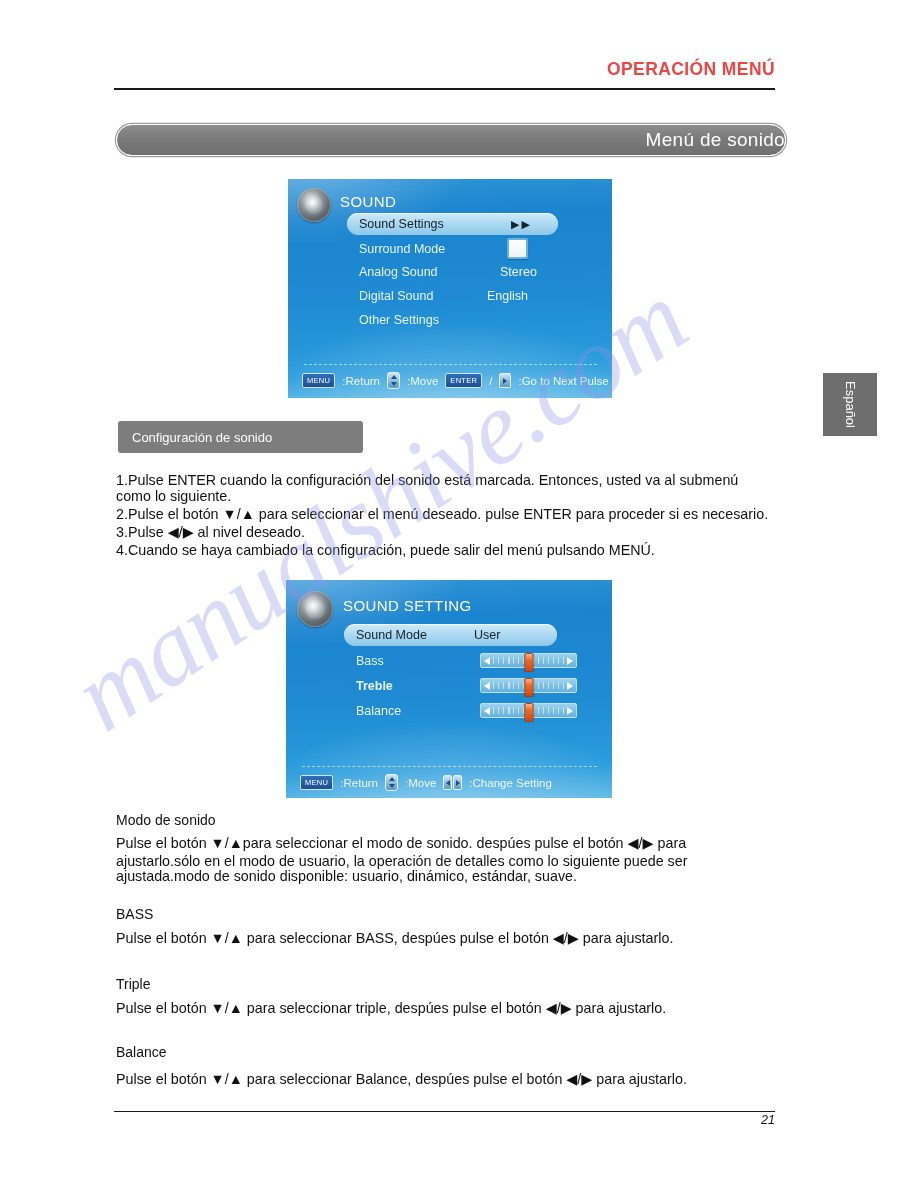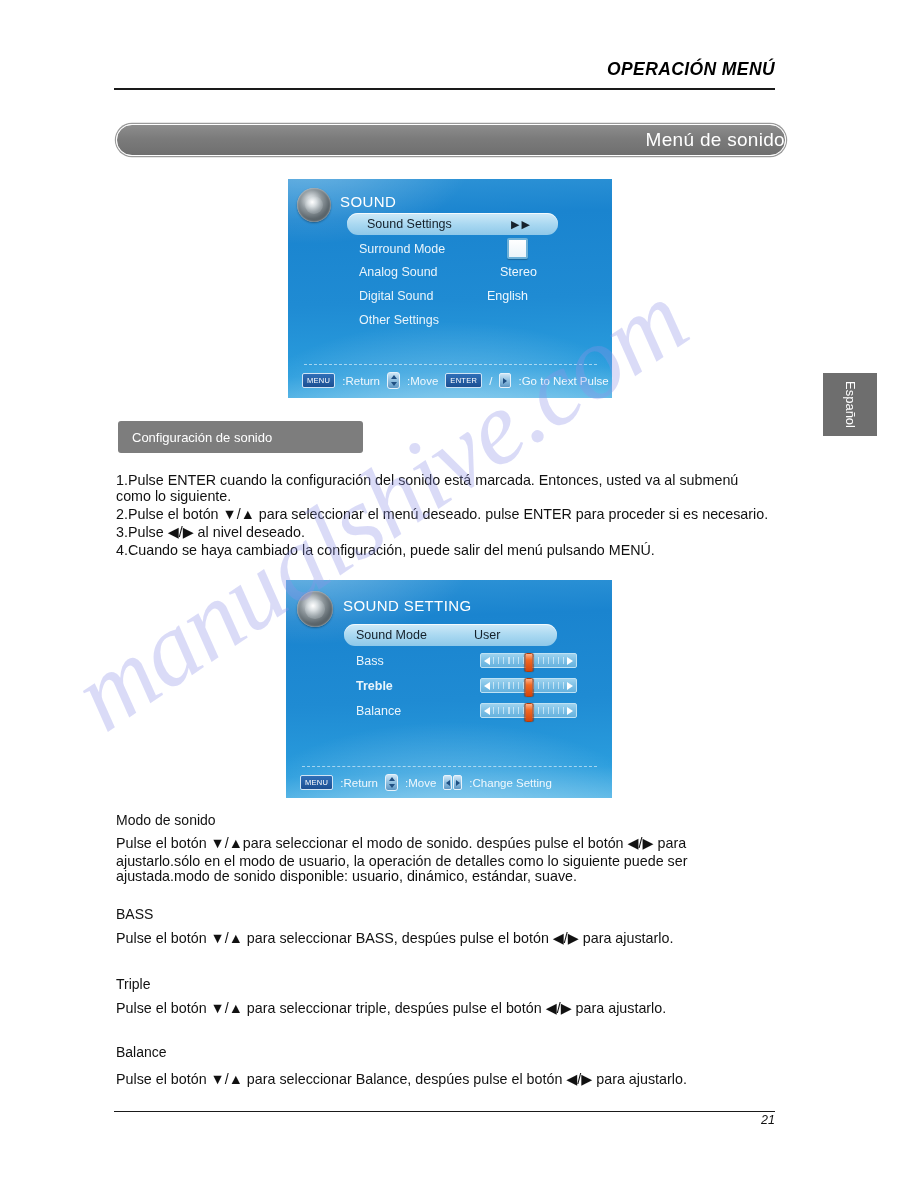--- a/index.html
+++ b/index.html
@@ -42,24 +42,23 @@
     left: 114px; top: 88px;
     width: 661px; height: 0;
     border-top: 2px solid #1a1a1a;
   }
   #running-head {
     position: absolute;
     left: 420px; top: 59px;
     width: 355px;
     text-align: right;
     font-size: 17.5px;
-    font-style: italic;
     font-weight: bold;
     letter-spacing: 0.4px;
-    color: #000000;
+    color: #ef4444;
   }
   #footer-rule {
     position: absolute;
     left: 114px; top: 1111px;
     width: 661px; height: 0;
     border-top: 1.6px solid #1a1a1a;
   }
   #page-number {
     position: absolute;
     left: 700px; top: 1113px;
@@ -349,21 +348,21 @@
 
 <div class="osd" style="left:288px; top:179px; width:324px; height:219px;">
 
   <div class="speaker-icon" style="left:9px; top:9px; width:34px; height:34px;">
     <div class="cone"></div>
   </div>
 
   <div class="osd-title" style="left:52px; top:14px;">SOUND</div>
 
   <div class="osd-row highlight" style="left:59px; top:34px; width:211px; height:22px;">
-    <span class="osd-label" style="margin-left:20px;">Sound Settings</span>
+    <span class="osd-label" style="margin-left:12px;">Sound Settings</span>
     <span class="arrow-pair" style="position:absolute; left:164px;">▶▶</span>
   </div>
 
   <div class="osd-row" style="left:59px; top:59px; width:211px; height:21px;">
     <span class="osd-label" style="margin-left:12px;">Surround Mode</span>
     <span class="checkbox-box" style="position:absolute; left:160px;"></span>
   </div>
 
   <div class="osd-row" style="left:59px; top:82px; width:211px; height:21px;">
     <span class="osd-label" style="margin-left:12px;">Analog Sound</span>

